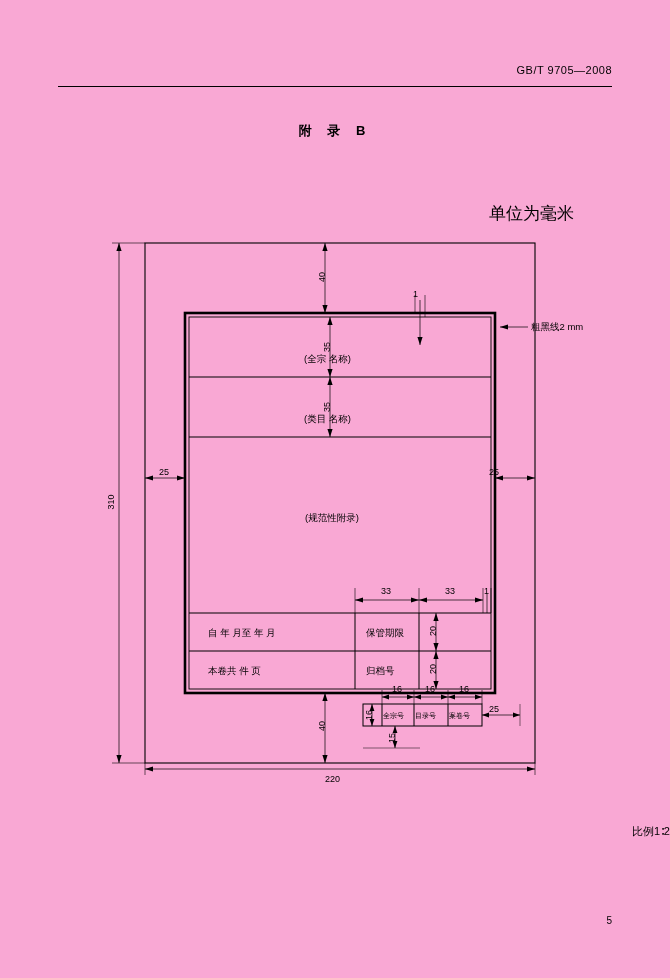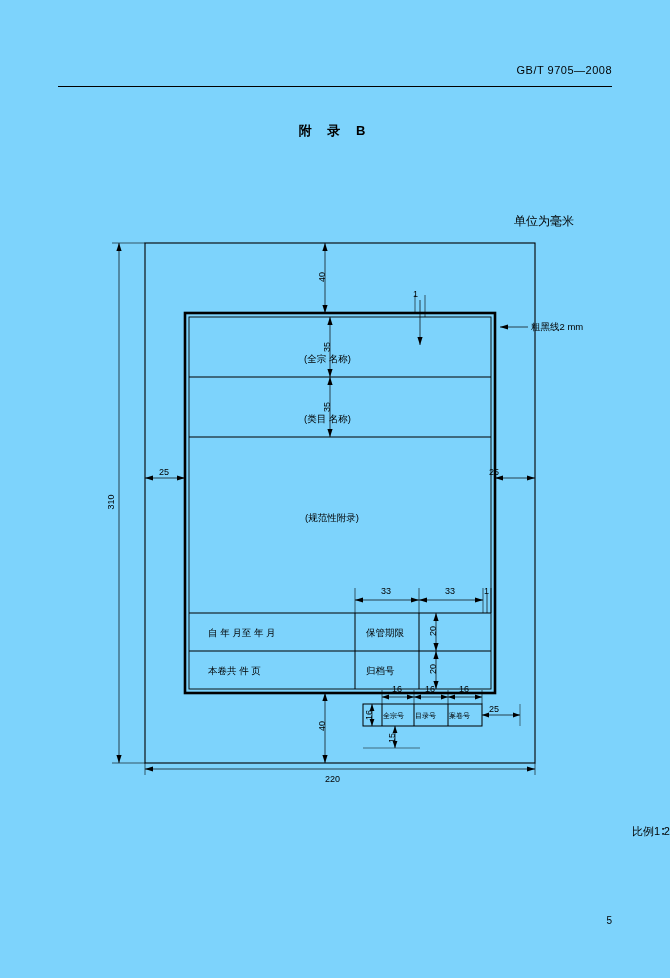--- a/index.html
+++ b/index.html
@@ -13,21 +13,21 @@
     position: relative;
     font-family: "Liberation Sans", sans-serif;
     color: #000;
     overflow: hidden;
   }
   .page {
     position: absolute;
     left: 0; top: 0;
     width: 670px;
     height: 978px;
-    background: #7dd3fc;
+    background: #f9a8d4;
   }
   
   .std-code {
     position: absolute;
     right: 58px;
     top: 64px;
     font-size: 11px;
     letter-spacing: 0.5px;
     font-family: "Liberation Sans", sans-serif;
   }
@@ -55,22 +55,22 @@
     font-weight: bold;
     margin-bottom: 7px;
   }
   .title-3 {
     font-size: 12px;
     font-weight: bold;
   }
   .unit-note {
     position: absolute;
     right: 96px;
-    top: 213px;
-    font-size: 12px;
+    top: 202px;
+    font-size: 17px;
     text-align: center;
   }
   .scale-note {
     position: absolute;
     left: 0; right: 0;
     top: 824px;
     text-align: right;
     font-size: 11px;
   }
   .page-num {

